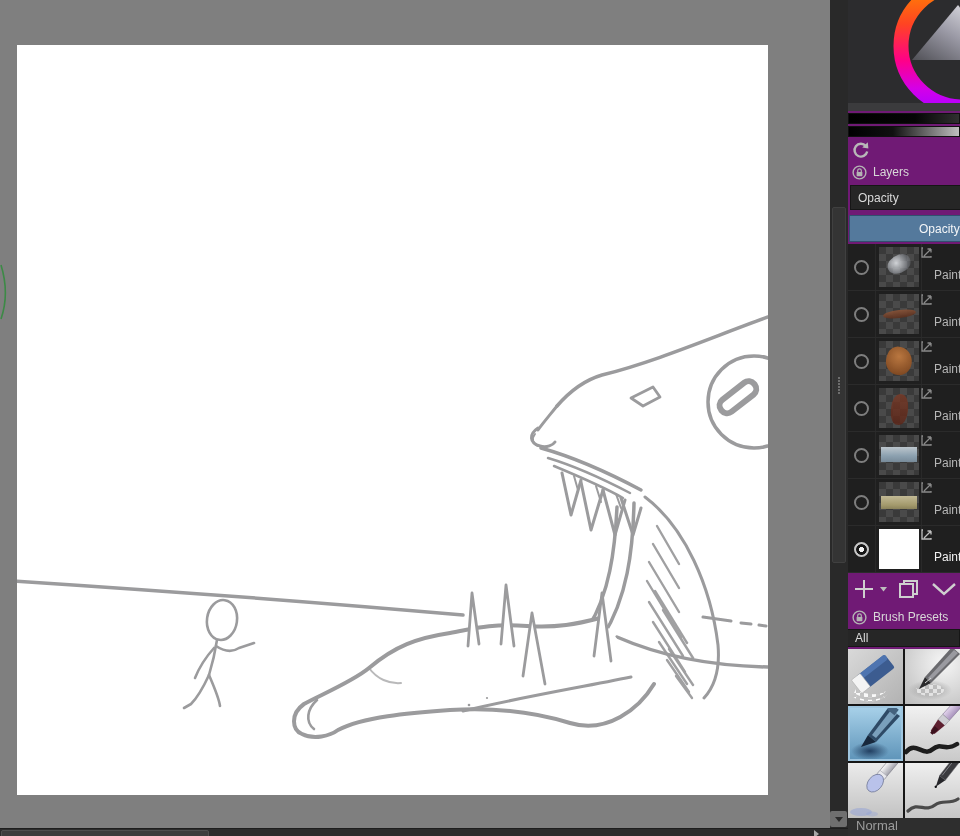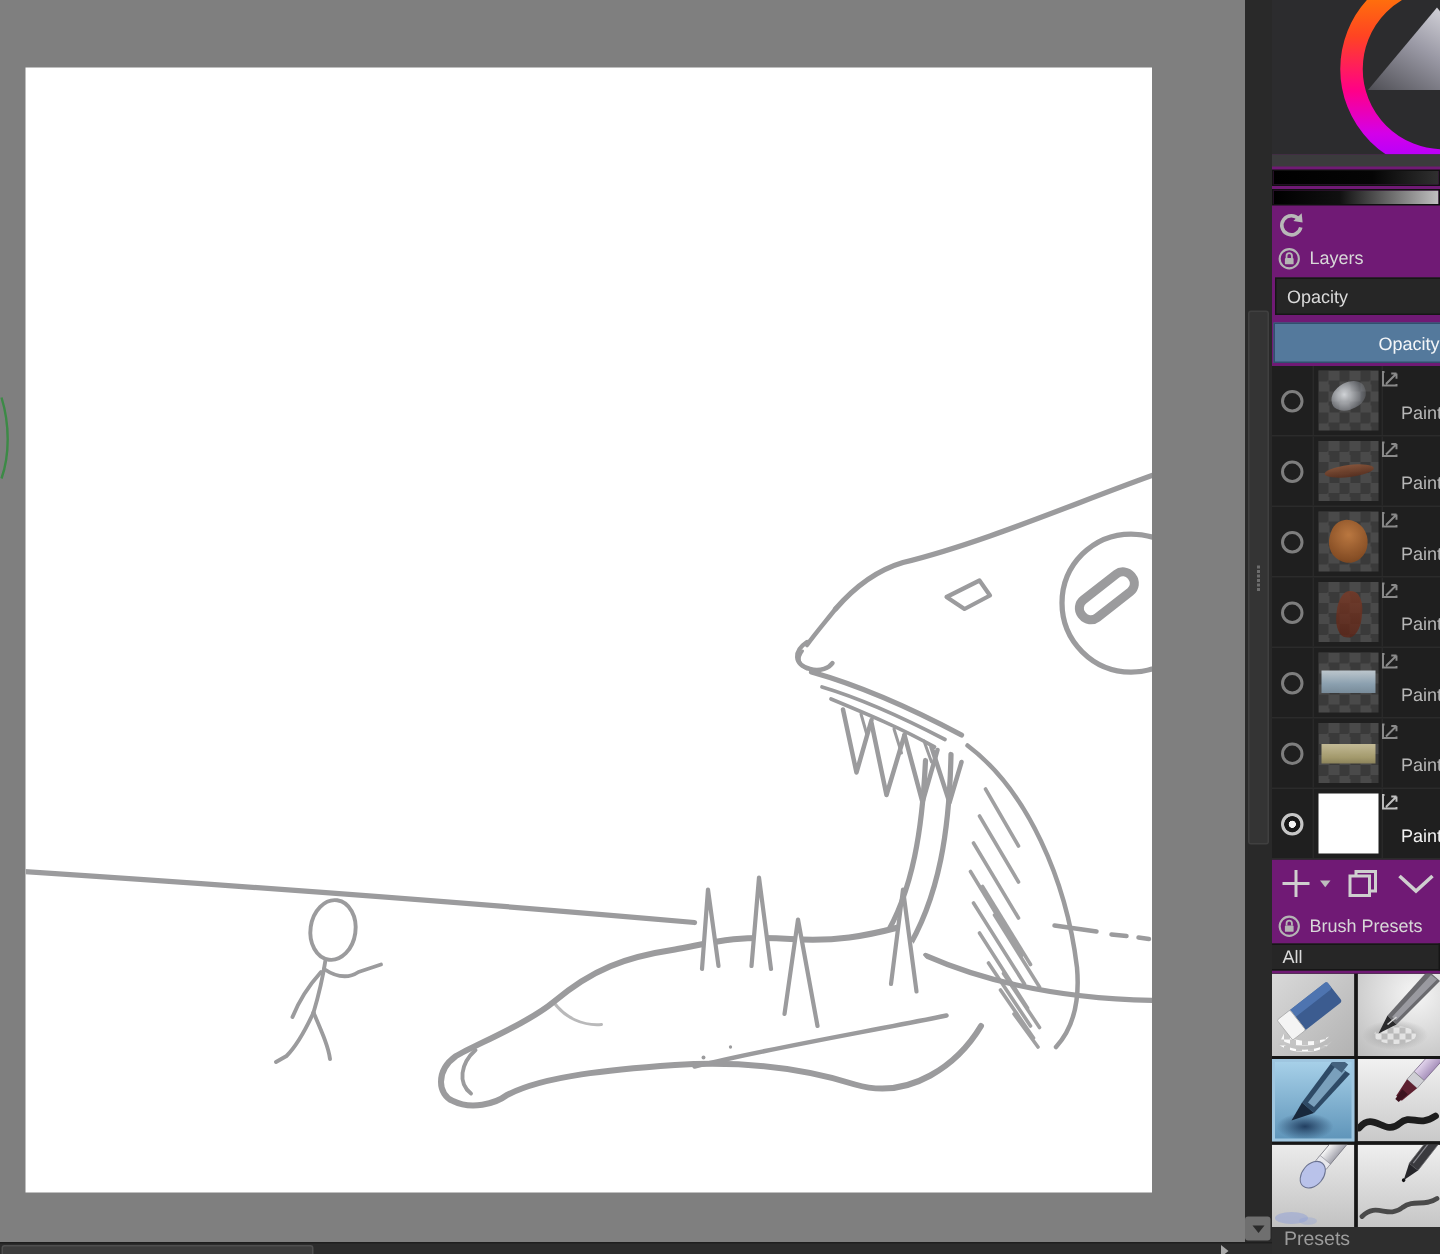--- a/index.html
+++ b/index.html
@@ -536,16 +536,16 @@
             <rect x="36" y="-14" width="7.5" height="30" fill="#3a3a3e" stroke="#6e6e72" stroke-width="0.5"></rect>
             <polygon points="36,16 43.5,16 40,27" fill="#26262a"></polygon>
             <circle cx="40" cy="27" r="1.2" fill="#101012"></circle>
             <line x1="38" y1="-12" x2="38" y2="14" stroke="#8a8a90" stroke-width="0.8"></line>
           </g>
         </svg>
       </div>
     </div>
 
     <div class="search-row">
-      <span>Presets</span>
+      <span>Normal</span>
     </div>
   </div>
 </div>
 
 </body></html>

